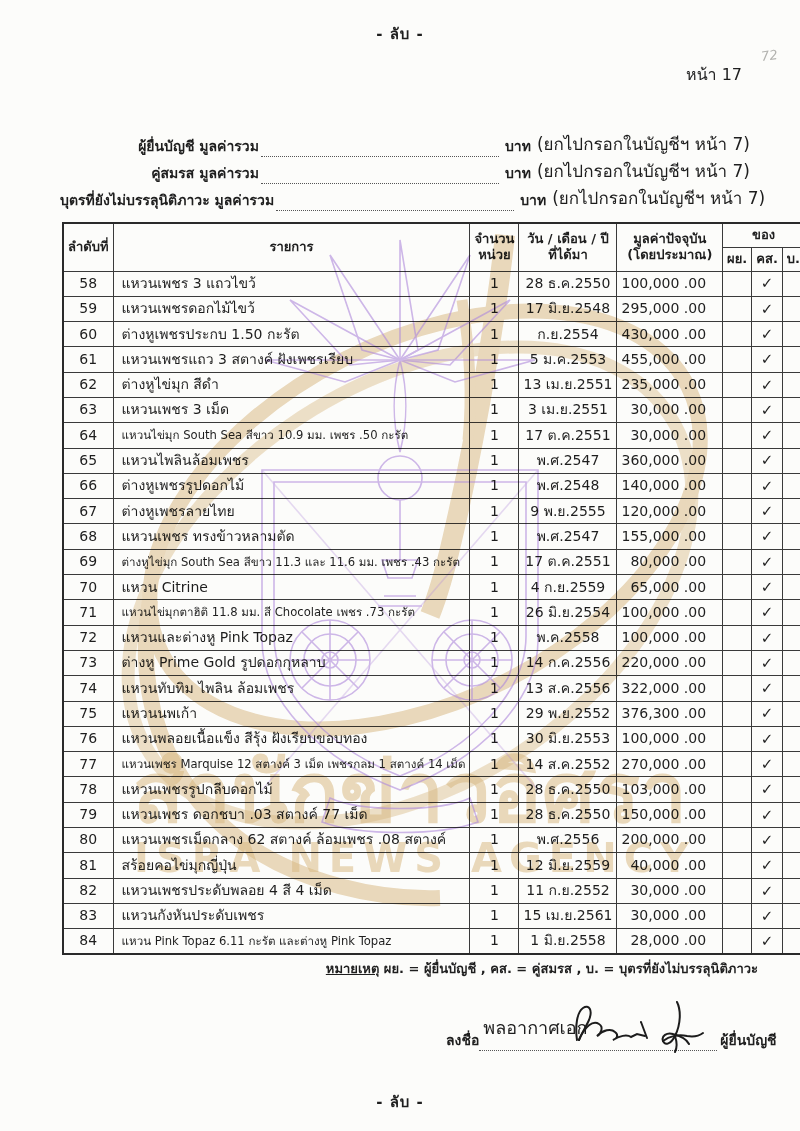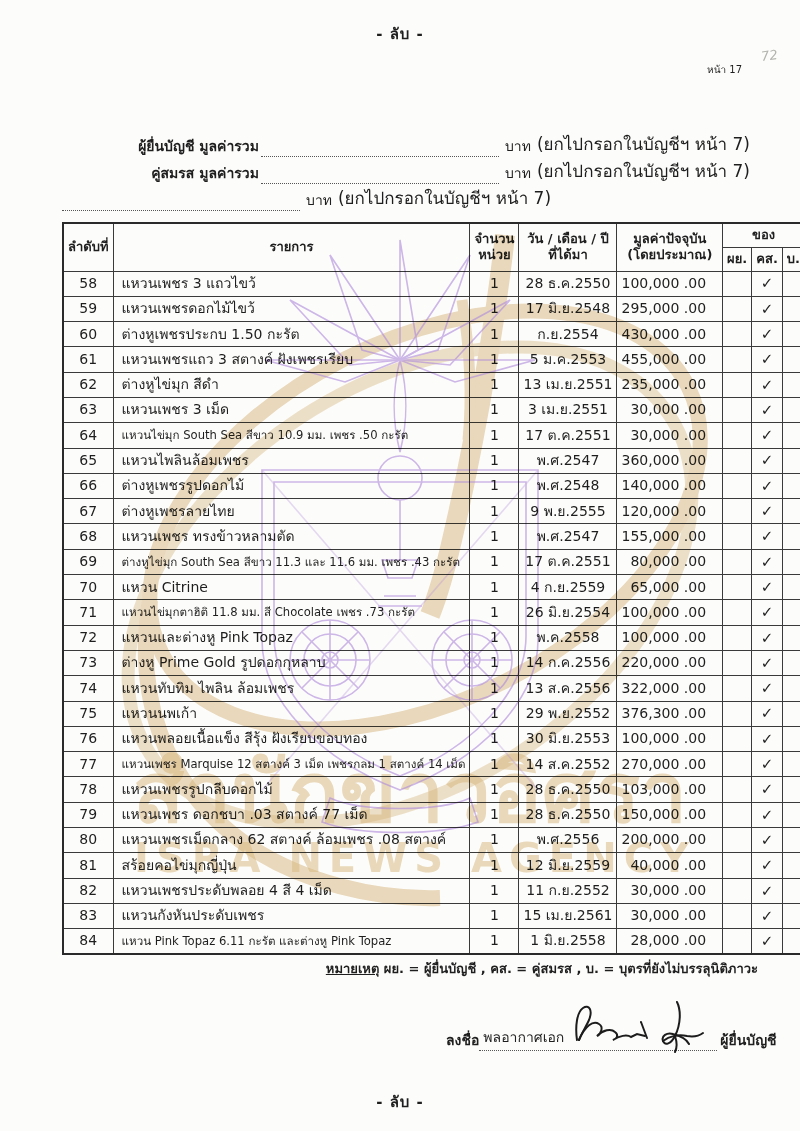--- a/index.html
+++ b/index.html
@@ -3,49 +3,49 @@
 <meta charset="utf-8">
 <style>
   html,body{margin:0;padding:0;}
   body{background:#e8e8e8;font-family:"DejaVu Sans","Liberation Sans",sans-serif;}
   .page{position:relative;width:800px;height:1131px;margin:0 auto;background:#fcfcfa;overflow:hidden;color:#1e1e1e;}
   .abs{position:absolute;}
   
   .classification{left:0;right:0;text-align:center;font-weight:bold;font-size:15px;letter-spacing:1px;}
   .cls-top{top:22px;}
   .cls-bottom{top:1090px;}
-  .page-num{top:62px;right:58px;font-size:10px;}
+  .page-num{top:62px;right:58px;font-size:16px;}
   .pencil{top:48px;right:22px;font-size:13px;color:#9a9a96;transform:rotate(-8deg);font-style:italic;opacity:.75;}
   .doc-title{top:96px;left:0;right:0;text-align:center;font-size:15px;font-weight:600;}
   
   .summary{top:130px;left:60px;width:690px;font-size:14px;}
   .sum-line{display:flex;align-items:flex-end;height:27px;}
   .sum-label{width:285px;text-align:right;font-weight:600;white-space:nowrap;}
   .sum-dots{flex:0 0 238px;border-bottom:1.5px dotted #555;height:18px;margin:0 2px;}
-  .sum-unit{font-weight:400;padding:0 6px 0 4px;}
+  .sum-unit{font-weight:700;padding:0 6px 0 4px;}
   .sum-note{font-size:17px;white-space:nowrap;}
   
   .asset-table{top:222px;left:62px;border-collapse:collapse;table-layout:fixed;background:transparent;}
   .asset-table th,.asset-table td{border:1px solid #3a3a3a;padding:0 4px;font-weight:normal;overflow:hidden;white-space:nowrap;}
   .asset-table{border:2px solid #2a2a2a;}
   .asset-table thead th{font-size:13px;text-align:center;font-weight:600;line-height:1.25;}
   .asset-table tbody tr{height:25.3px;}
   .asset-table td{font-size:14px;line-height:1.1;}
   td.c-no,td.c-qty,td.c-date{text-align:center;}
   td.c-item{text-align:left;padding-left:8px;}
   td.c-item.tight{font-size:11.6px;}
   td.c-val{text-align:right;padding-right:16px;}
   td.c-own{text-align:center;font-size:15px;font-weight:bold;padding:0;}
   
   .note-line{top:958px;right:42px;font-size:13px;font-weight:600;}
   .note-label{text-decoration:underline;}
   .sign-row{top:1008px;left:402px;width:356px;display:flex;align-items:flex-end;font-size:14px;}
   .sign-label{font-weight:600;white-space:nowrap;margin-left:44px;}
   .sign-dots{position:relative;flex:0 0 238px;border-bottom:1.5px dotted #555;height:42px;}
-  .sign-rank{position:absolute;left:4px;bottom:2px;font-size:14px;white-space:nowrap;}
+  .sign-rank{position:absolute;left:4px;bottom:8px;font-size:18px;white-space:nowrap;}
   .signature-svg{position:absolute;left:92px;bottom:-4px;}
   .sign-suffix{font-weight:600;white-space:nowrap;padding-left:3px;}
   
   .watermark{top:0;left:0;pointer-events:none;mix-blend-mode:multiply;}
 </style>
 </head>
 <body>
 
 <div class="page">
 
@@ -60,20 +60,21 @@
       <span class="sum-unit">บาท</span>
       <span class="sum-note">(ยกไปกรอกในบัญชีฯ หน้า 7)</span>
     </div>
     <div class="sum-line">
       <span class="sum-label">คู่สมรส  มูลค่ารวม</span>
       <span class="sum-dots"></span>
       <span class="sum-unit">บาท</span>
       <span class="sum-note">(ยกไปกรอกในบัญชีฯ หน้า 7)</span>
     </div>
     <div class="sum-line">
+      <span class="sum-label">บุตรที่ยังไม่บรรลุนิติภาวะ  มูลค่ารวม</span>
       <span class="sum-dots"></span>
       <span class="sum-unit">บาท</span>
       <span class="sum-note">(ยกไปกรอกในบัญชีฯ หน้า 7)</span>
     </div>
   </div>
 
   <table class="abs asset-table">
     <colgroup>
       <col style="width:53px">
         <col style="width:333px">

